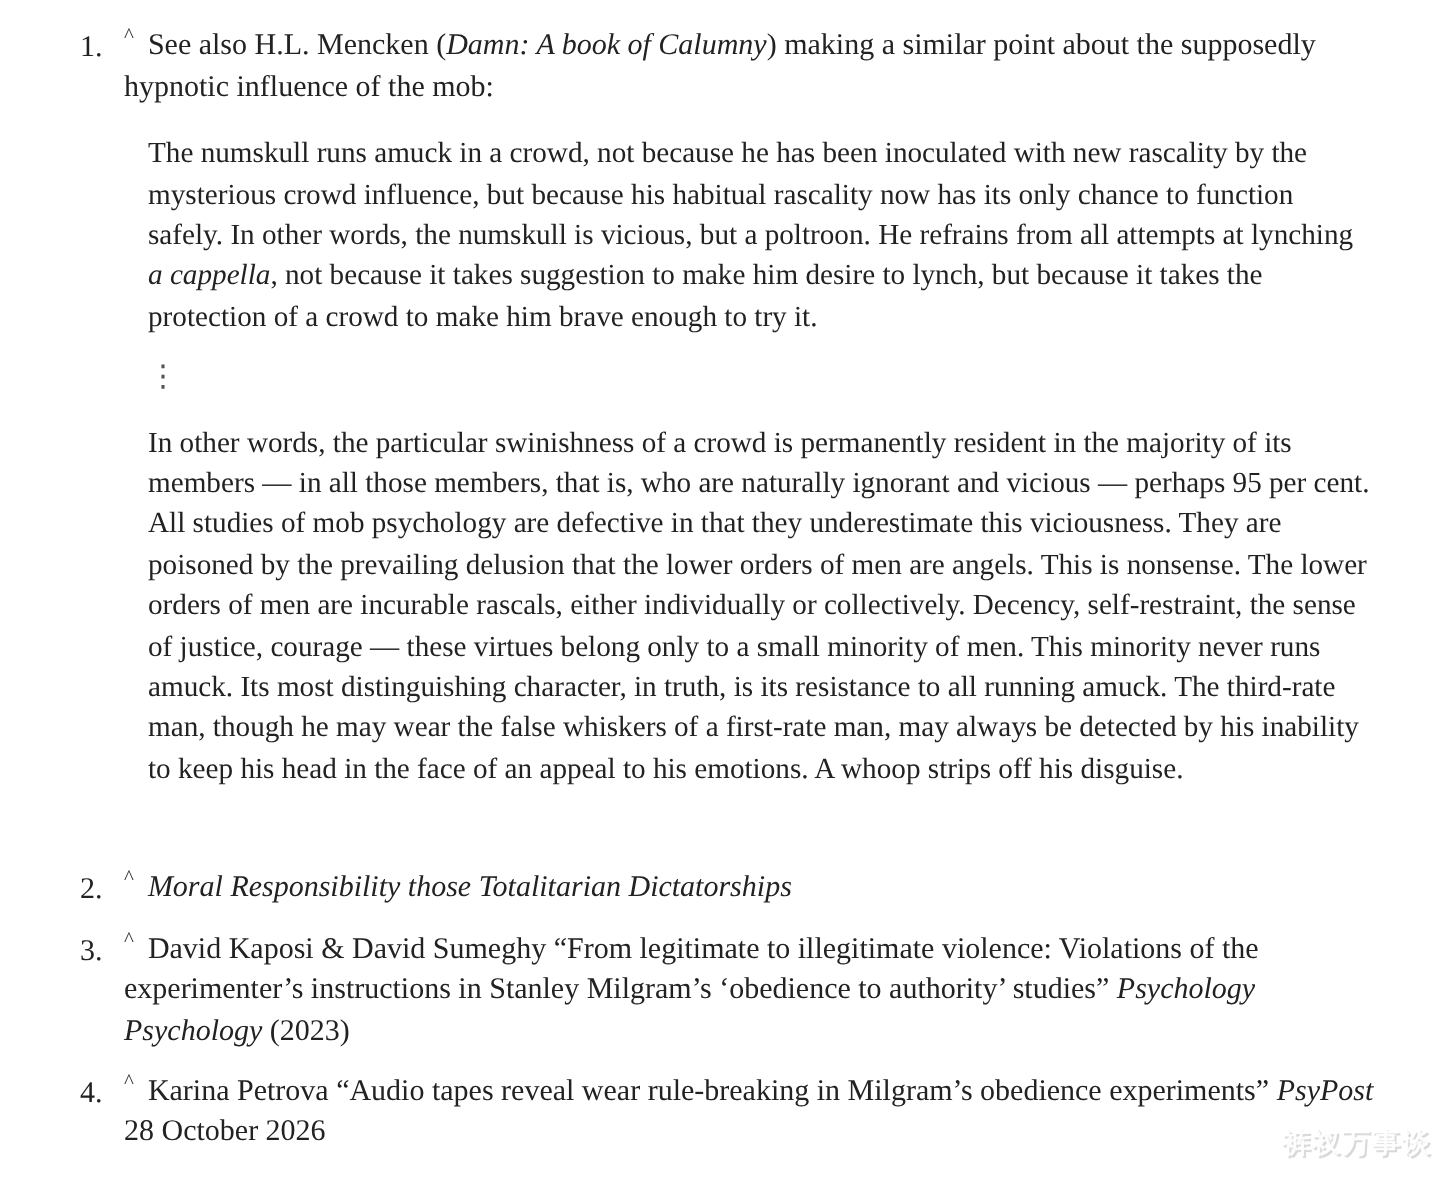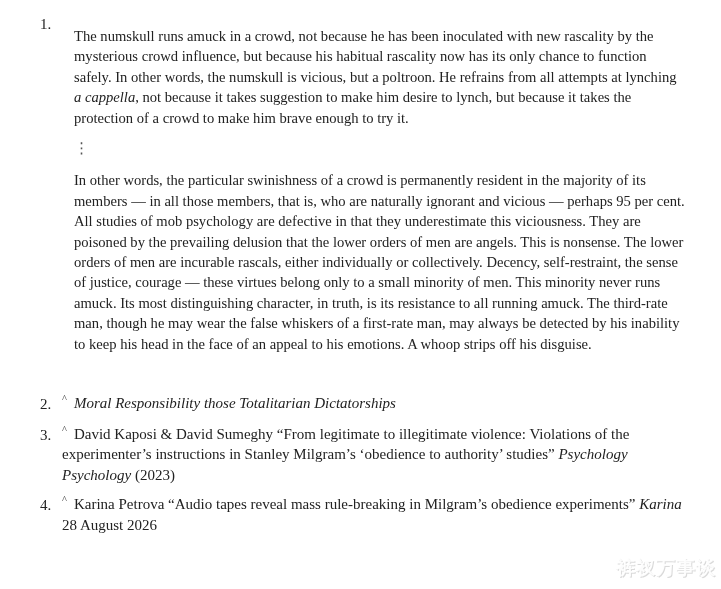--- a/index.html
+++ b/index.html
@@ -53,37 +53,38 @@
     color: #555555;
     font-size: 15px;
     letter-spacing: 0;
   }
   em { font-style: italic; }
   .watermark {
     position: absolute;
     right: 5px;
     bottom: 8px;
     font-family: Liberation Sans, sans-serif;
-    font-size: 19px;
+    font-size: 14px;
     font-weight: bold;
     letter-spacing: 1px;
     color: rgba(255,255,255,0.92);
     text-shadow: 1px 1px 0 rgba(185,185,185,0.55), -1px -1px 0 rgba(255,255,255,0.85);
     pointer-events: none;
     user-select: none;
   }
 </style>
 </head>
 <body>
 
 <div class="page">
 
   <div class="fn-item">
     <span class="fn-num">1.</span>
     <div class="fn-body">
+      <p class="lead"><a class="fn-backlink" href="#">^</a><span><span>See also H.L. Mencken (</span><em>Damn: A book of Calumny</em><span>) making a similar point about the supposedly hypnotic influence of the mob:</span></span></p>
       <blockquote>
         <p><span>The numskull runs amuck in a crowd, not because he has been inoculated with new rascality by the mysterious crowd influence, but because his habitual rascality now has its only chance to function safely. In other words, the numskull is vicious, but a poltroon. He refrains from all attempts at lynching </span><em>a cappella</em><span>, not because it takes suggestion to make him desire to lynch, but because it takes the protection of a crowd to make him brave enough to try it.</span></p>
         <p class="vellipsis">⋮</p>
         <p><span>In other words, the particular swinishness of a crowd is permanently resident in the majority of its members — in all those members, that is, who are naturally ignorant and vicious — perhaps 95 per cent. All studies of mob psychology are defective in that they underestimate this viciousness. They are poisoned by the prevailing delusion that the lower orders of men are angels. This is nonsense. The lower orders of men are incurable rascals, either individually or collectively. Decency, self-restraint, the sense of justice, courage — these virtues belong only to a small minority of men. This minority never runs amuck. Its most distinguishing character, in truth, is its resistance to all running amuck. The third-rate man, though he may wear the false whiskers of a first-rate man, may always be detected by his inability to keep his head in the face of an appeal to his emotions. A whoop strips off his disguise.</span></p>
       </blockquote>
     </div>
   </div>
 
   <div class="fn-item">
     <span class="fn-num">2.</span>
@@ -95,19 +96,19 @@
   <div class="fn-item">
     <span class="fn-num">3.</span>
     <div class="fn-body">
       <p class="lead"><a class="fn-backlink" href="#">^</a><span><span>David Kaposi &amp; David Sumeghy “From legitimate to illegitimate violence: Violations of the experimenter’s instructions in Stanley Milgram’s ‘obedience to authority’ studies” </span><em>Psychology Psychology</em><span> (2023)</span></span></p>
     </div>
   </div>
 
   <div class="fn-item">
     <span class="fn-num">4.</span>
     <div class="fn-body">
-      <p class="lead"><a class="fn-backlink" href="#">^</a><span><span>Karina Petrova “Audio tapes reveal mass rule-breaking in Milgram’s obedience experiments” </span><em>Karina</em><span> 28 August 2026</span></span></p>
+      <p class="lead"><a class="fn-backlink" href="#">^</a><span><span>Karina Petrova “Audio tapes reveal wear rule-breaking in Milgram’s obedience experiments” </span><em>PsyPost</em><span> 28 October 2026</span></span></p>
     </div>
   </div>
 
 </div>
 
 <div class="watermark">裤衩万事谈</div>
 
 </body></html>

